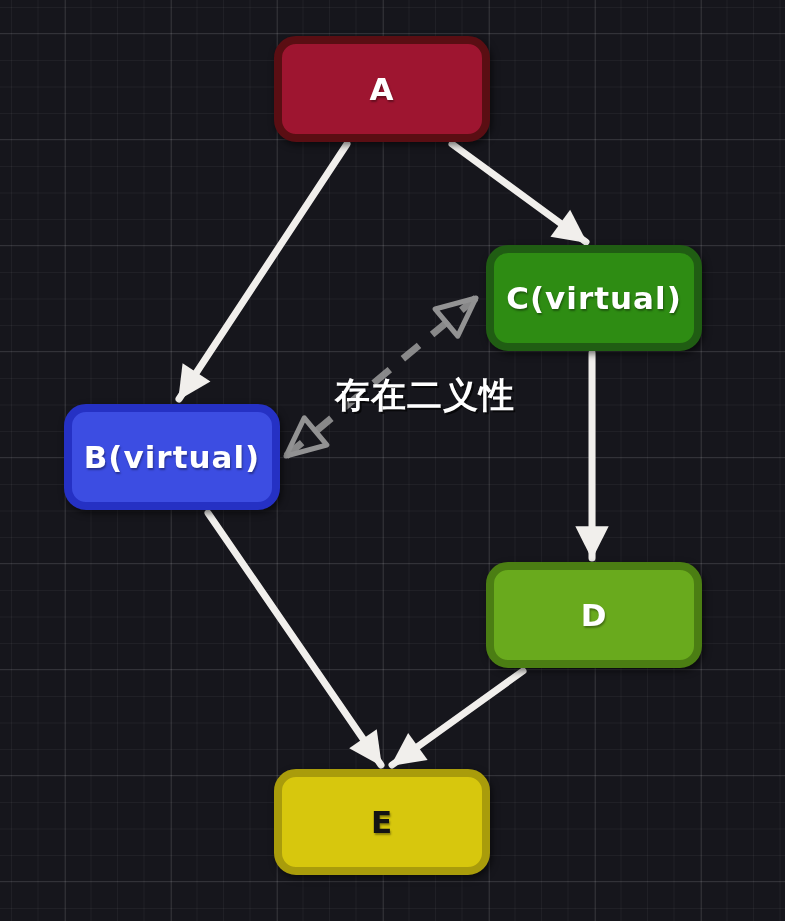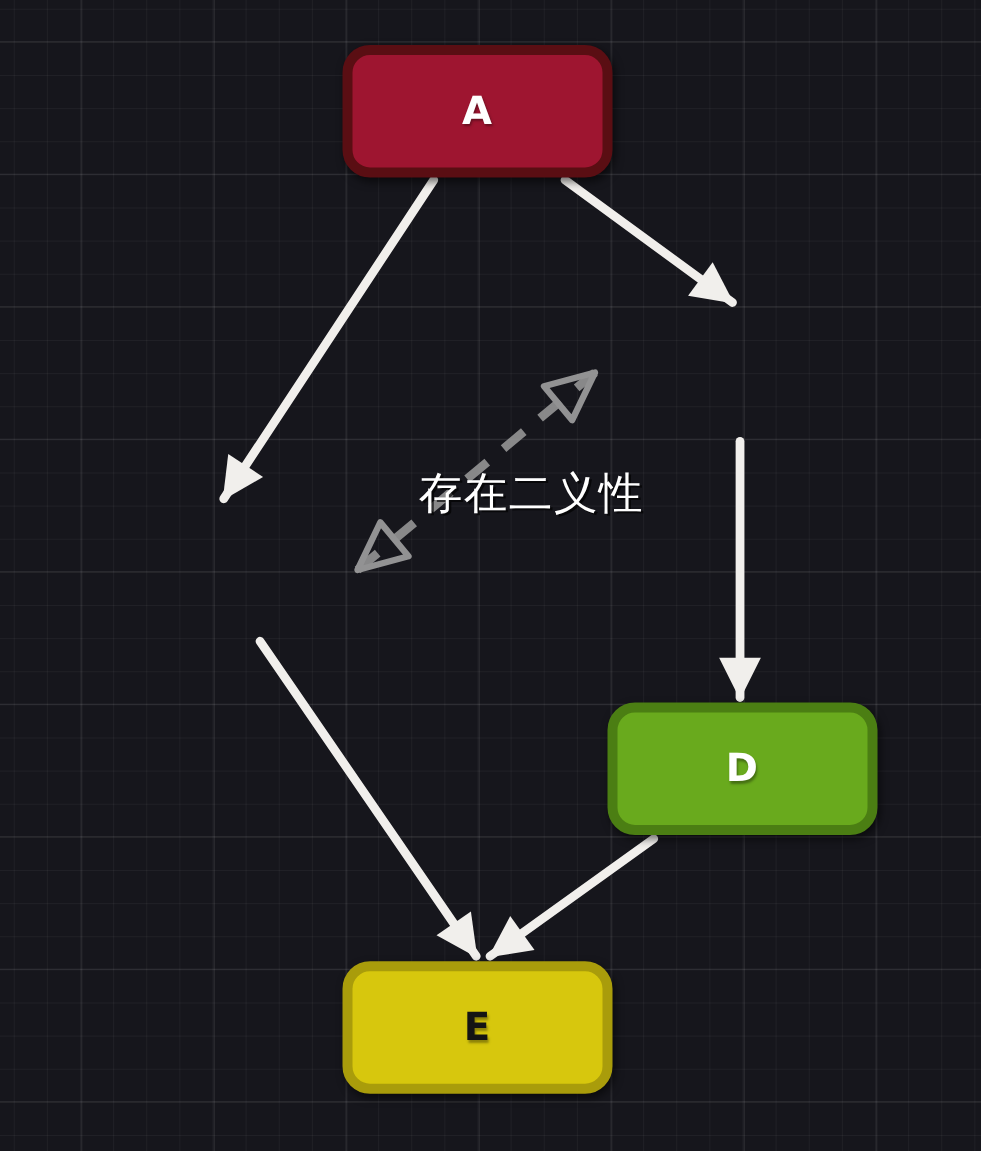--- a/index.html
+++ b/index.html
@@ -33,21 +33,21 @@
     display:flex;align-items:center;justify-content:center;
     box-shadow:2px 3px 7px rgba(0,0,0,0.55);
   }
   .node-label{
     font-size:31px;font-weight:bold;letter-spacing:1px;
     text-shadow:1px 2px 2px rgba(0,0,0,0.35);
     white-space:nowrap;
   }
   .annotation{
     position:absolute;z-index:3;left:330px;top:375px;width:190px;
-    text-align:center;font-size:35px;font-weight:normal;line-height:41px;
+    text-align:center;font-size:35px;font-weight:bold;line-height:41px;
     letter-spacing:1px;
     text-shadow:2px 2px 0 rgba(0,0,0,0.65);
   }
 </style>
 </head>
 <body>
 
 <div class="canvas">
 
   <svg class="edges" width="785" height="921" viewBox="0 0 785 921" xmlns="http://www.w3.org/2000/svg">
@@ -65,21 +65,27 @@
     <line class="edge-solid" x1="592" y1="353" x2="592" y2="558" marker-end="url(#head-solid)" stroke="#f1efec"></line>
     <line class="edge-solid" x1="208" y1="513" x2="381" y2="765" marker-end="url(#head-solid)" stroke="#f1efec"></line>
     <line class="edge-solid" x1="523" y1="671" x2="392" y2="765" marker-end="url(#head-solid)" stroke="#f1efec"></line>
     <line class="edge-dashed" x1="286" y1="456" x2="476" y2="298" marker-start="url(#head-hollow)" marker-end="url(#head-hollow)" stroke="#9c9c9c"></line>
   </svg>
 
   <div class="node" style="left: 274px; top: 36px; background: rgb(158, 21, 48); border-color: rgb(90, 14, 19); color: rgb(255, 255, 255);">
     <span class="node-label">A</span>
   </div>
 
+  <div class="node" style="left: 64px; top: 404px; background: rgb(60, 77, 226); border-color: rgb(37, 49, 196); color: rgb(255, 255, 255);">
+    <span class="node-label">B(virtual)</span>
+  </div>
 
+  <div class="node" style="left: 486px; top: 245px; background: rgb(46, 140, 19); border-color: rgb(32, 93, 19); color: rgb(255, 255, 255);">
+    <span class="node-label">C(virtual)</span>
+  </div>
 
   <div class="node" style="left: 486px; top: 562px; background: rgb(105, 170, 29); border-color: rgb(75, 126, 19); color: rgb(255, 255, 255);">
     <span class="node-label">D</span>
   </div>
 
   <div class="node" style="left: 274px; top: 769px; background: rgb(215, 199, 13); border-color: rgb(169, 156, 11); color: rgb(20, 20, 20);">
     <span class="node-label">E</span>
   </div>
 
   <div class="annotation" style="color: rgb(255, 255, 255);">

